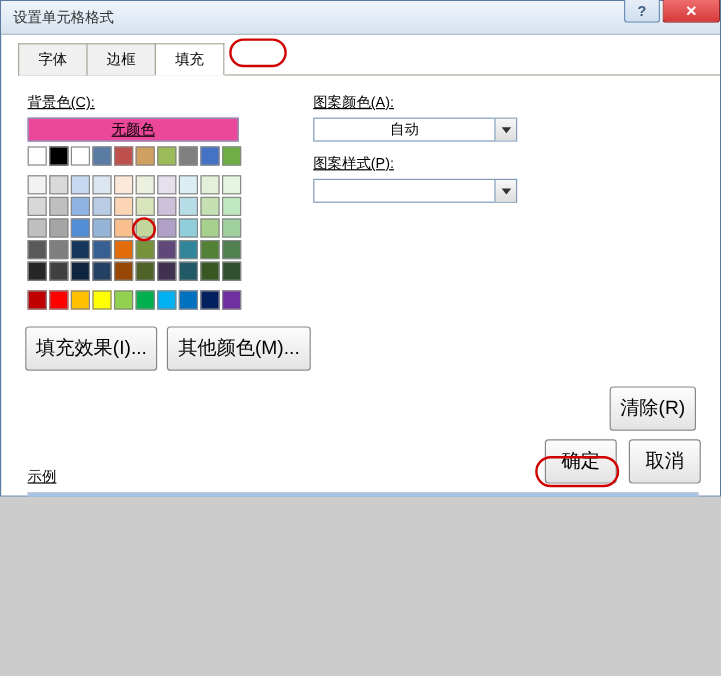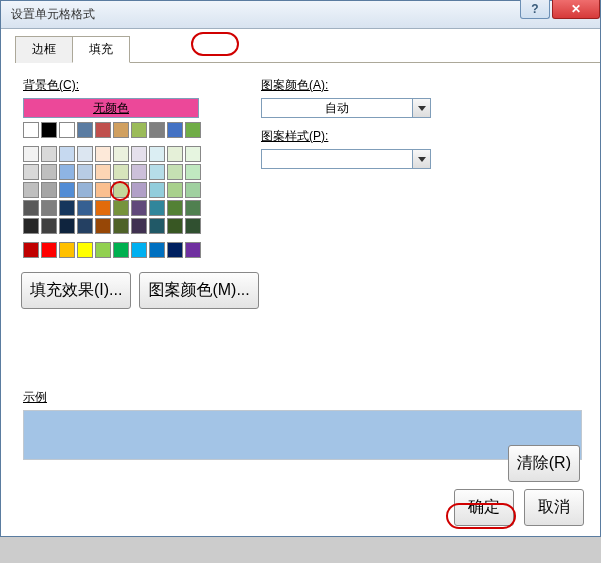--- a/index.html
+++ b/index.html
@@ -4,21 +4,21 @@
 <style>
   * { box-sizing: border-box; }
   body {
     margin: 0;
     font-family: "Microsoft YaHei", "SimSun", Arial, sans-serif;
     font-size: 12px;
     background: #ccc;
   }
   .window {
     width: 601px;
-    height: 537px;
+    height: 414px;
     background: #fff;
     position: relative;
     border: 1px solid #5a7ca0;
   }
   .titlebar {
     height: 28px;
     background: linear-gradient(#f0f5fb, #d8e3f0);
     border-bottom: 1px solid #a0b0c0;
     display: flex;
     align-items: center;
@@ -175,20 +175,21 @@
 
   <div class="titlebar">
     <span class="titlebar-text">设置单元格格式</span>
     <div class="titlebar-btns">
       <div class="tbtn">?</div>
       <div class="tbtn close">✕</div>
     </div>
   </div>
 
   <div class="tabs">
+    <div class="tab">字体</div>
     <div class="tab">边框</div>
     <div class="tab active">填充</div>
     <div class="tab-highlight" style="left:176px; top:-3px;"></div>
   </div>
 
   <div class="content">
     <div class="left-col">
       <div class="label">背景色(C):</div>
       <div class="nocolor">无颜色</div>
 
@@ -284,21 +285,21 @@
       <div class="label">图案样式(P):</div>
       <div class="combo">
         <div class="combo-text"></div>
         <div class="combo-arrow"></div>
       </div>
     </div>
   </div>
 
   <div class="btn-row">
     <div class="btn">填充效果(I)...</div>
-    <div class="btn">图案颜色(M)...</div>
+    <div class="btn">其他颜色(M)...</div>
   </div>
 
   <div class="example-box">
     <div class="label">示例</div>
     <div class="example-swatch"></div>
   </div>
 
   <div class="clear-row">
     <div class="btn">清除(R)</div>
   </div>

